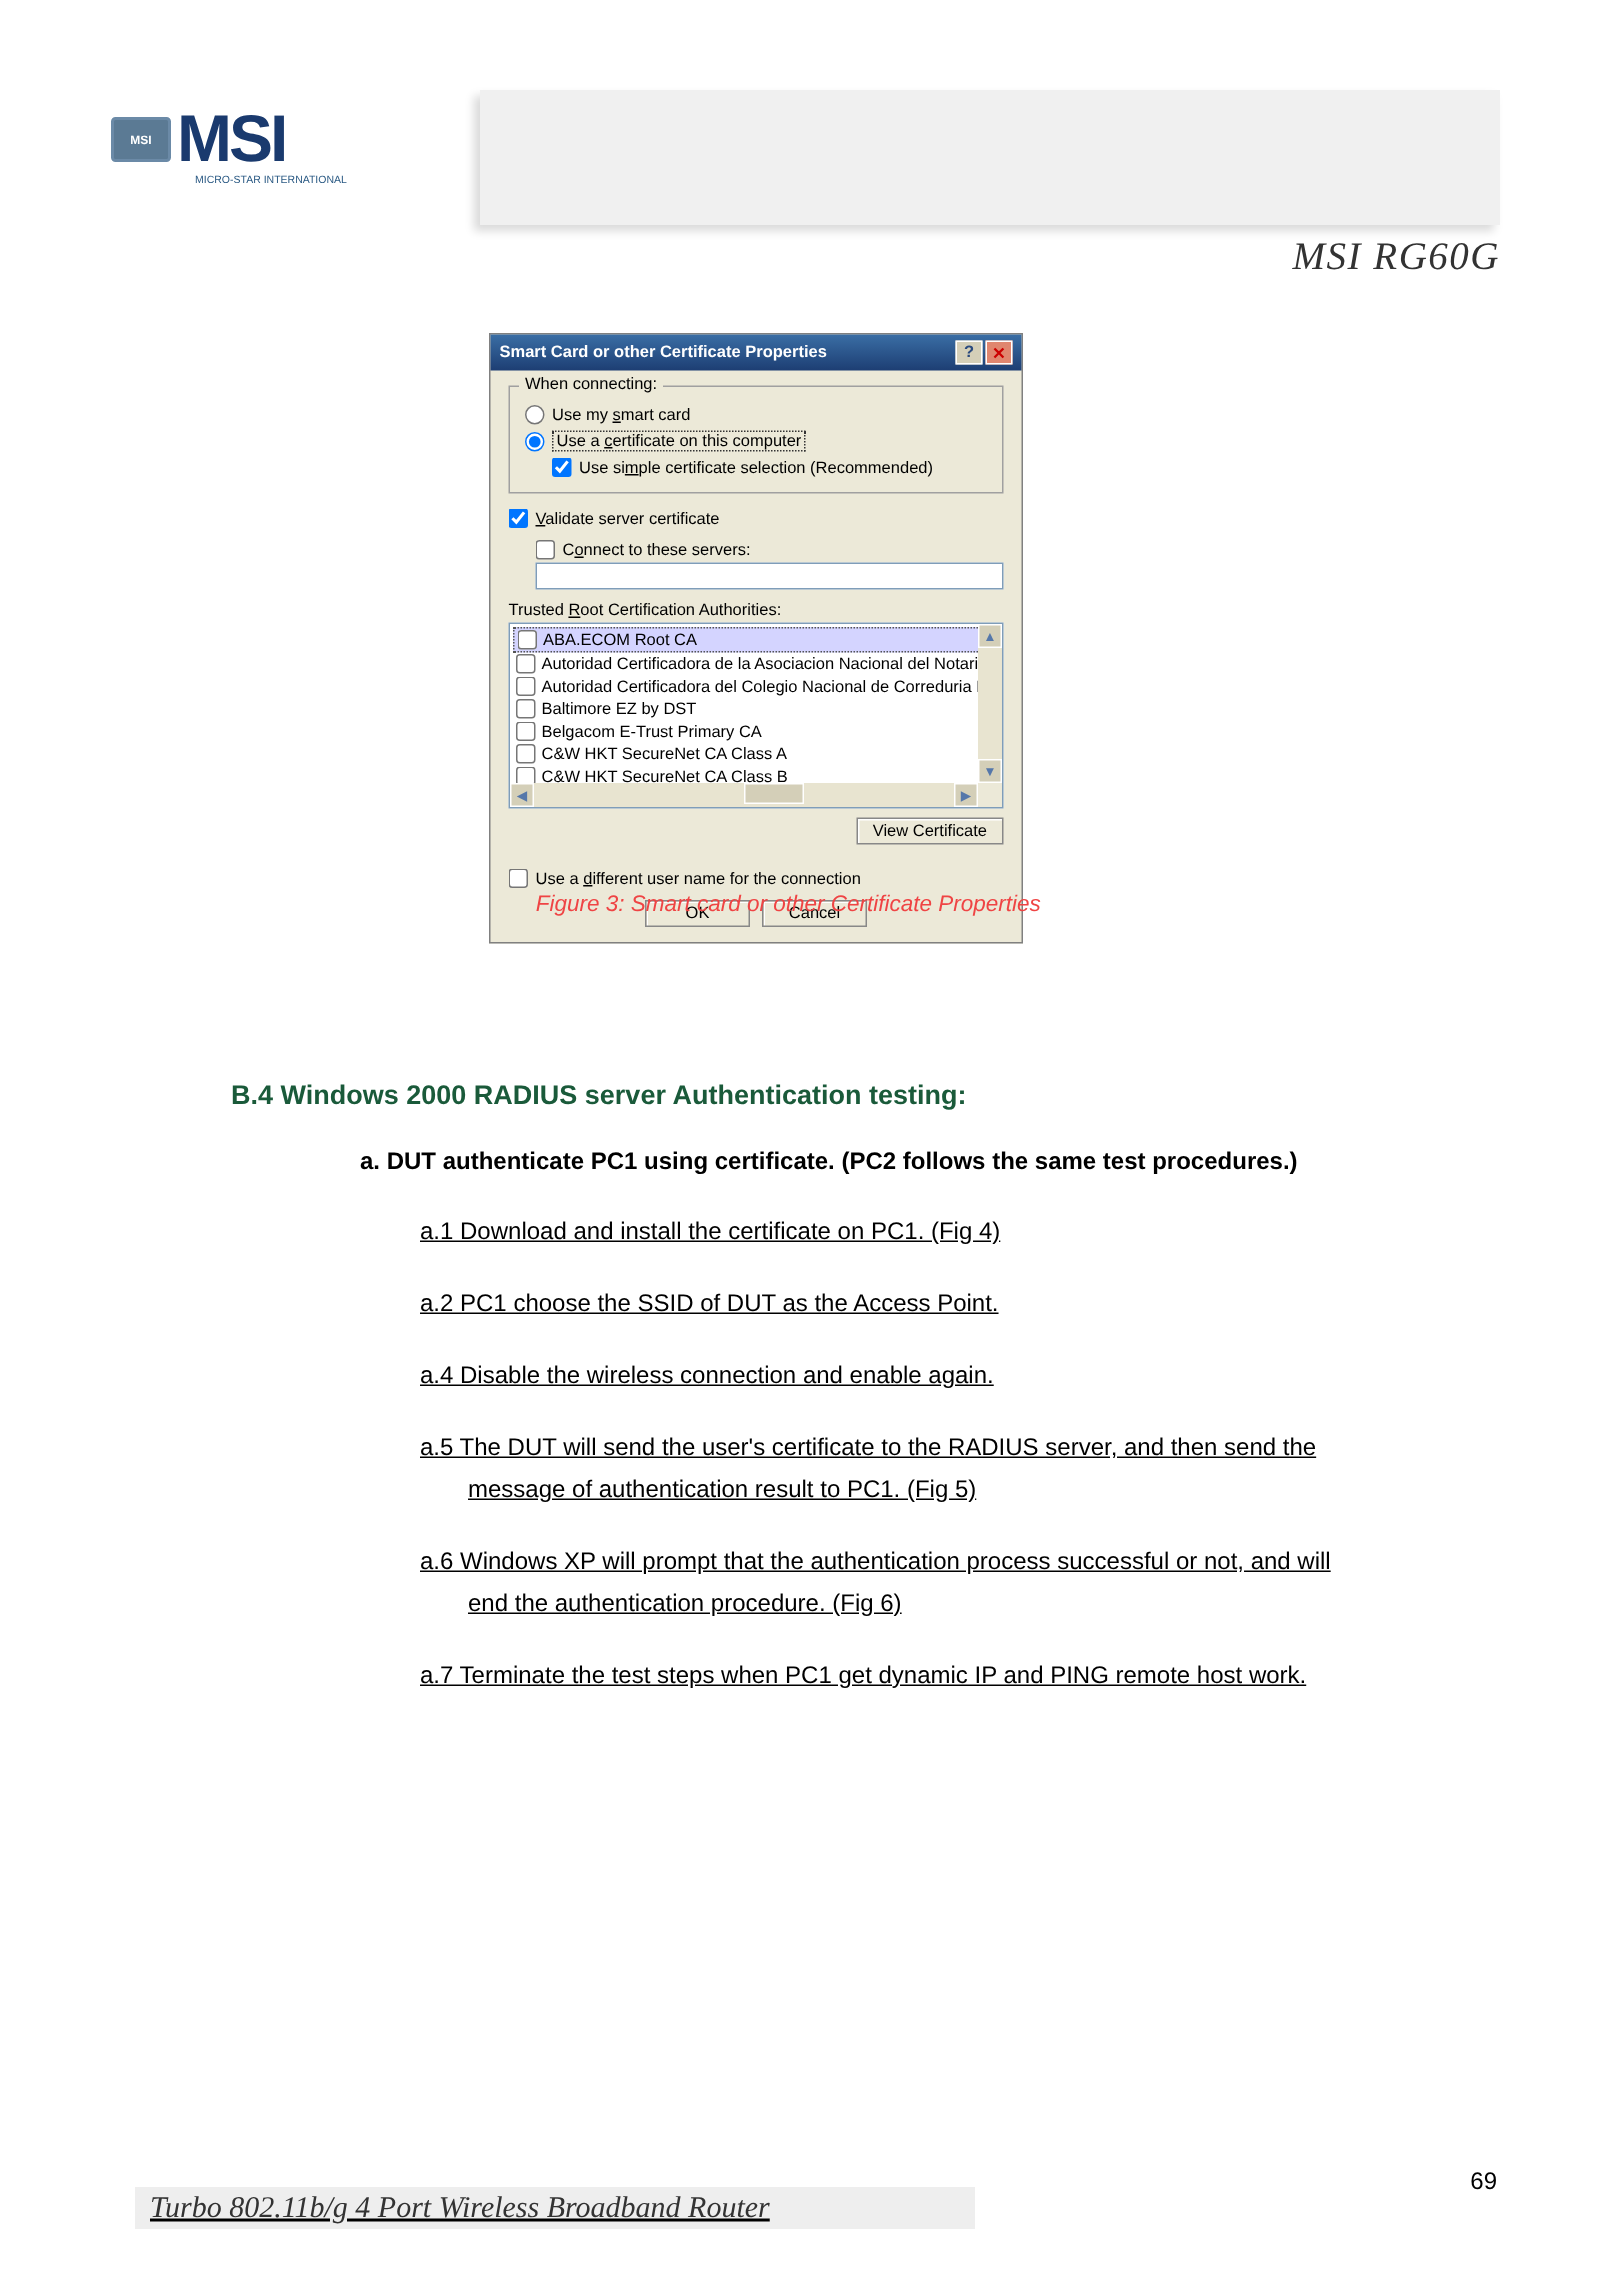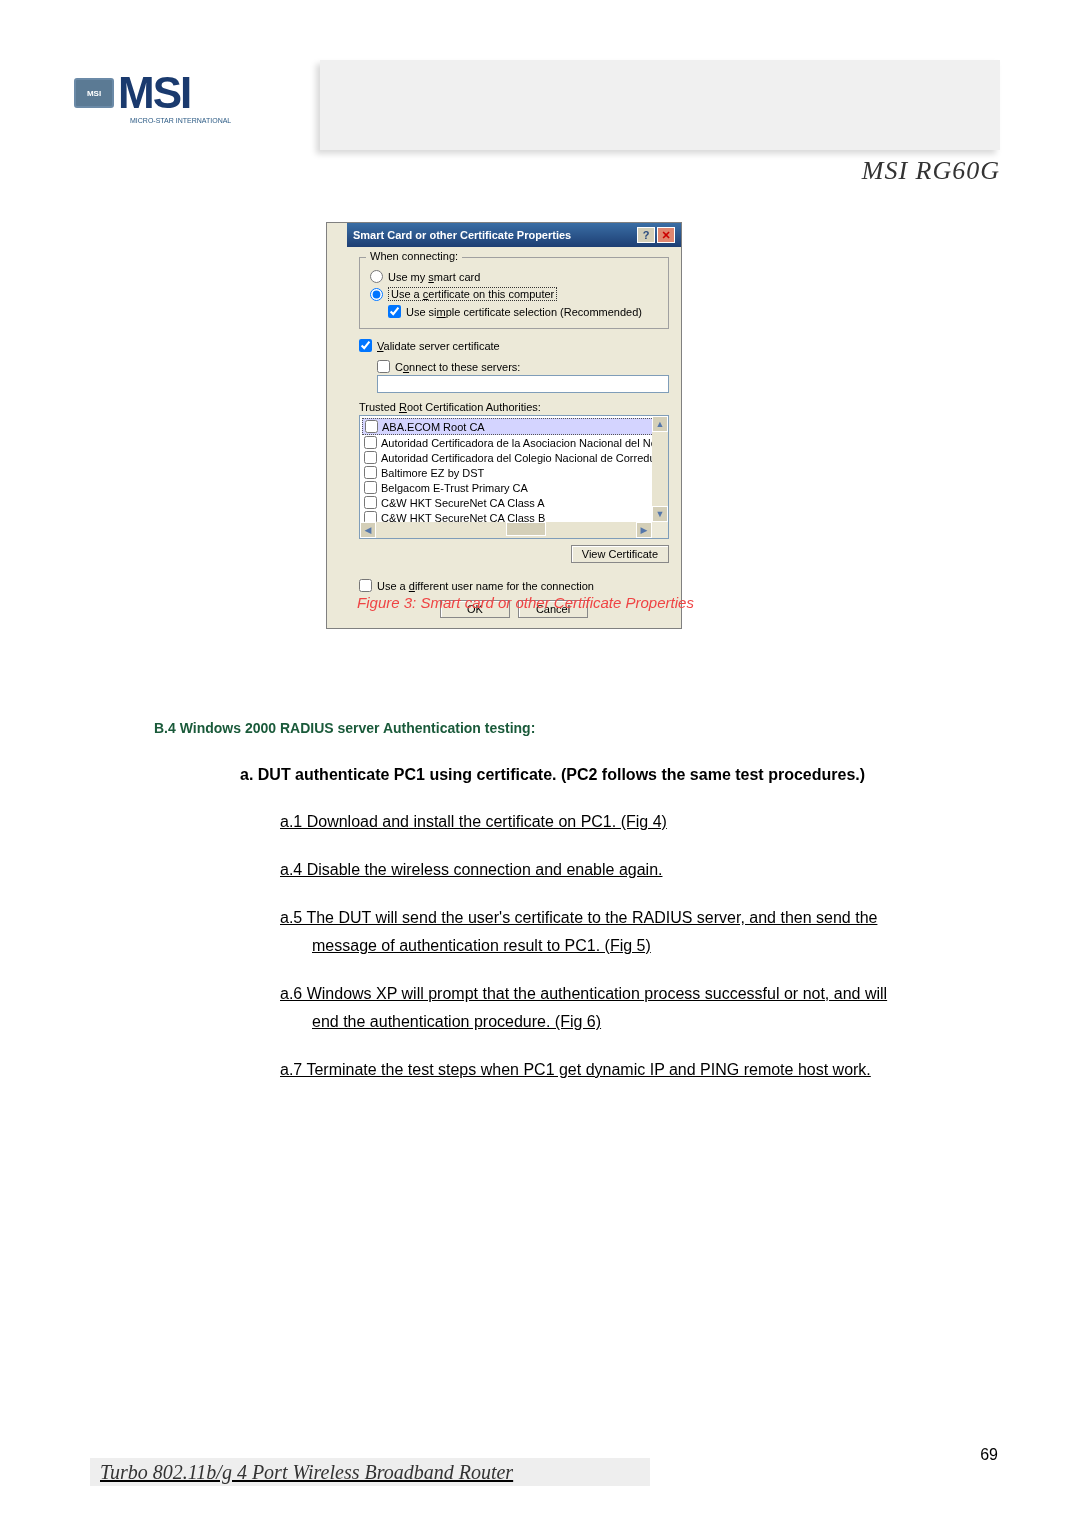--- a/index.html
+++ b/index.html
@@ -68,21 +68,20 @@
     }
     .dialog {
       position: absolute;
       top: 222px;
       left: 326px;
       width: 356px;
       background: #ece9d8;
       border: 1px solid #808080;
       font-family: Tahoma, sans-serif;
       font-size: 11px;
-      padding-left: 20px;
     }
     .dialog-title {
       background: linear-gradient(to bottom, #3a6ea5, #1d3e73);
       color: white;
       font-weight: bold;
       padding: 4px 6px;
       font-size: 11px;
       display: flex;
       align-items: center;
       justify-content: space-between;
@@ -163,21 +162,21 @@
       width: 399px;
       text-align: center;
       font-style: italic;
       font-size: 15px;
       color: #ef4444;
     }
     .section-heading {
       position: absolute;
       top: 720px;
       left: 154px;
-      font-size: 14px;
+      font-size: 18px;
       font-weight: bold;
       color: #1a5a3a;
     }
     .sub-heading {
       position: absolute;
       top: 766px;
       left: 240px;
       font-size: 16px;
       font-weight: bold;
       color: #000;
@@ -334,20 +333,21 @@
 </div>
 
 <div class="figure-caption">Figure 3: Smart card or other Certificate Properties</div>
 
 <div class="section-heading">B.4 Windows 2000 RADIUS server Authentication testing:</div>
 
 <div class="sub-heading">a. DUT authenticate PC1 using certificate. (PC2 follows the same test procedures.)</div>
 
 <div class="steps">
   <div class="step">a.1 Download and install the certificate on PC1. (Fig 4)</div>
+  <div class="step">a.2 PC1 choose the SSID of DUT as the Access Point.</div>
   <div class="step">a.4 Disable the wireless connection and enable again.</div>
   <div class="step">
     <div>a.5 The DUT will send the user's certificate to the RADIUS server, and then send the</div>
     <div class="step-cont">message of authentication result to PC1. (Fig 5)</div>
   </div>
   <div class="step">
     <div>a.6 Windows XP will prompt that the authentication process successful or not, and will</div>
     <div class="step-cont">end the authentication procedure. (Fig 6)</div>
   </div>
   <div class="step">a.7 Terminate the test steps when PC1 get dynamic IP and PING remote host work.</div>

